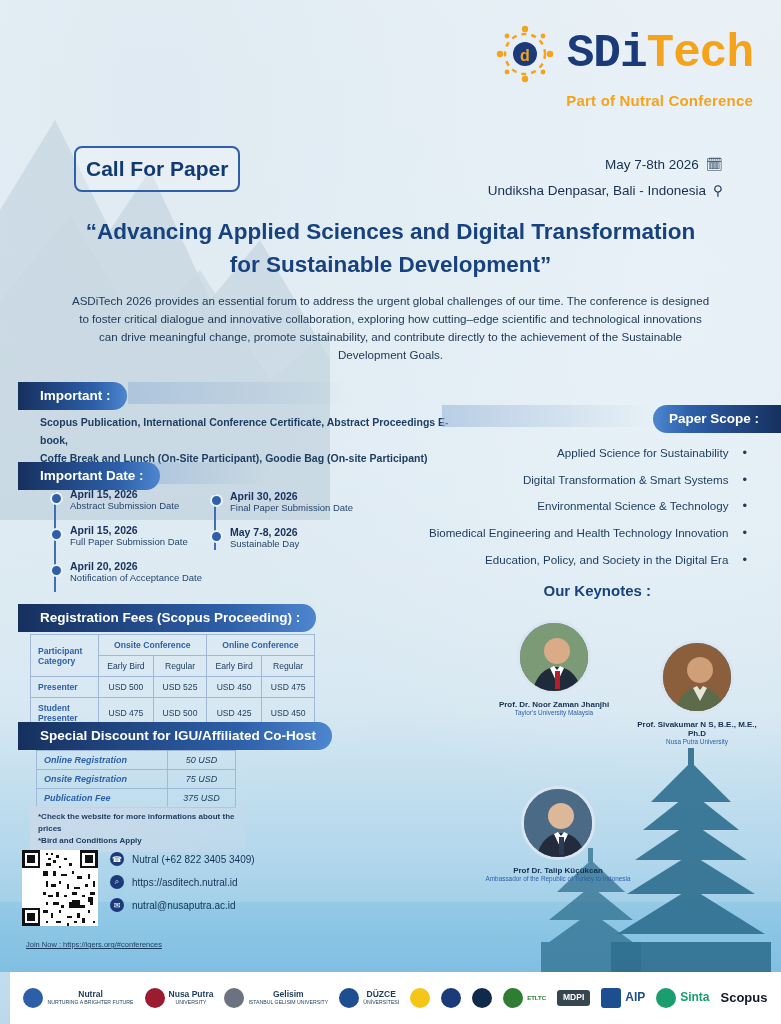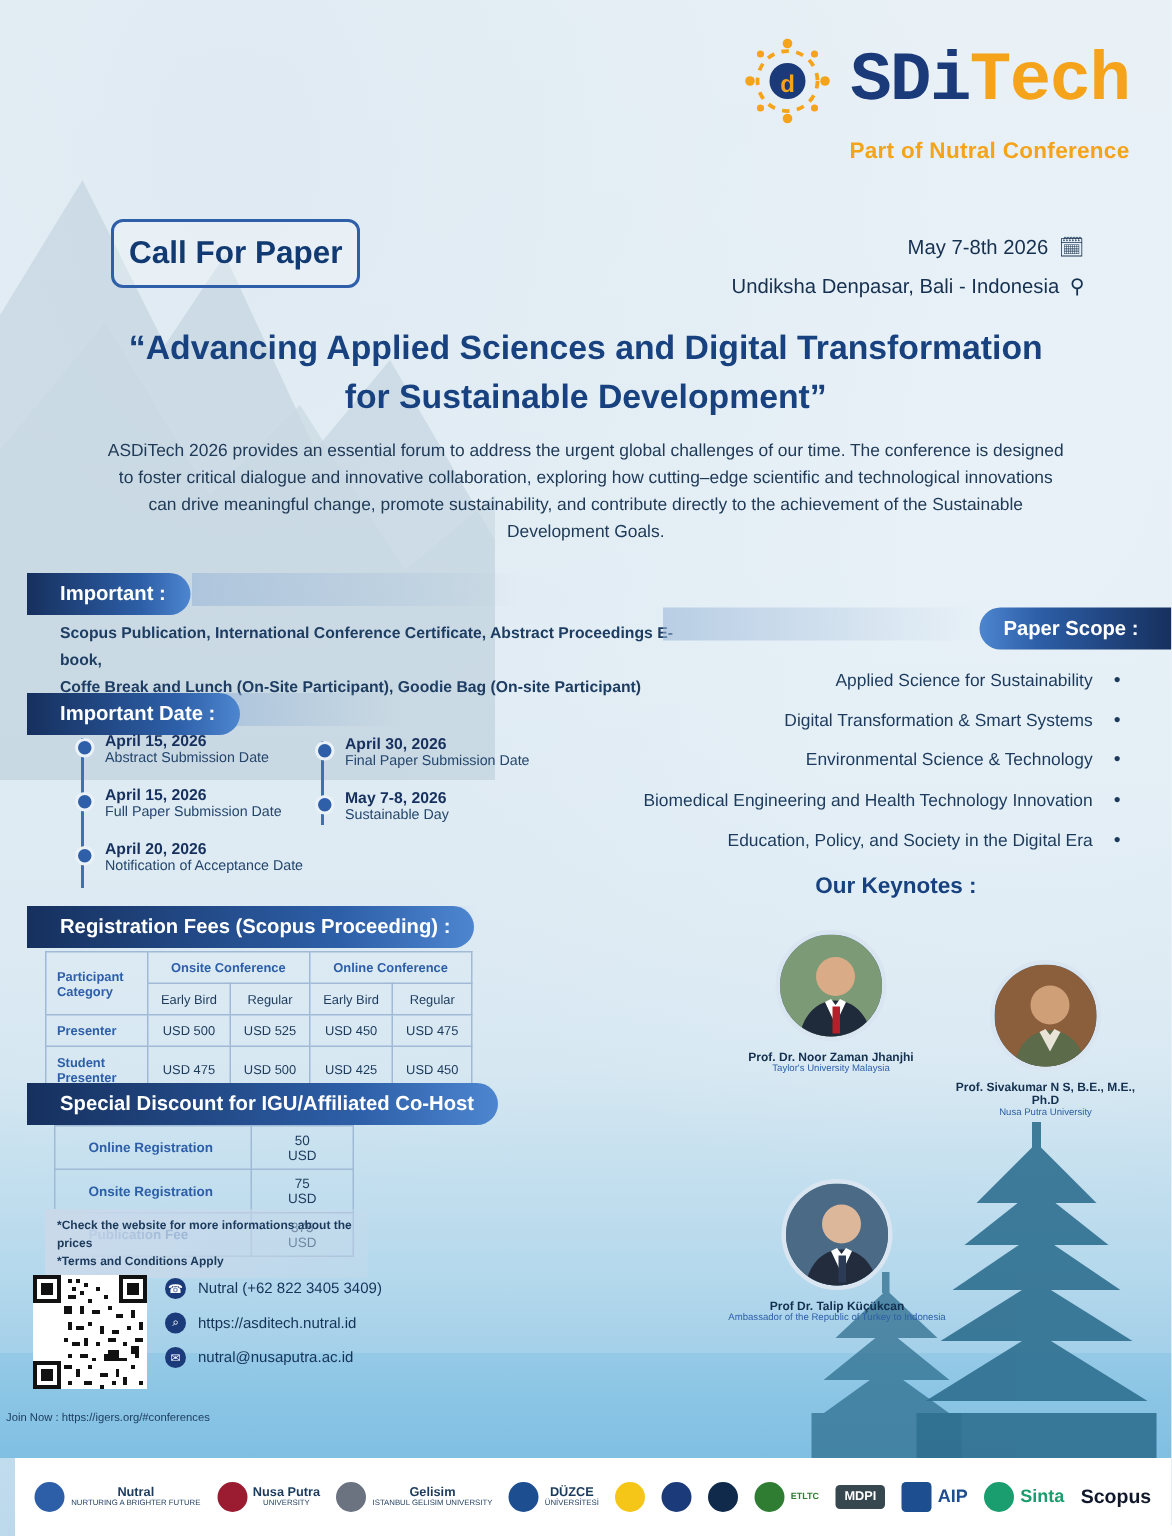--- a/index.html
+++ b/index.html
@@ -136,21 +136,21 @@
     border: 1px solid #9fb9d6; padding: 5px 4px; text-align: center; font-weight: normal;
   }
   .reg-table .lbl { text-align: left; padding-left: 7px; color: #2d5fa8; font-weight: bold; font-size: 8.6px; }
   .reg-table .hdr { color: #2d5fa8; font-weight: bold; }
 
   
   .disc-table {
     position: absolute; left: 36px; top: 750px; width: 200px;
     font-size: 9px; border-collapse: collapse; color: #1b3a5c;
   }
-  .disc-table td { border: 1px solid #9fb9d6; padding: 4px 22px; }
+  .disc-table td { border: 1px solid #9fb9d6; padding: 4px 7px; font-style: italic; }
   .disc-table td.k { color: #2d5fa8; font-weight: bold; }
   .disc-table td.v { text-align: center; width: 68px; }
 
   .note {
     position: absolute; left: 30px; top: 806px; width: 215px;
     background: linear-gradient(90deg,#c9d9ea 0%, rgba(201,217,234,.35) 100%);
     font-size: 8px; font-weight: bold; color: #1b3a5c; padding: 5px 8px; line-height: 1.5;
   }
 
   
@@ -158,21 +158,21 @@
     position: absolute; left: 22px; top: 850px; width: 76px; height: 76px;
   }
   .contacts {
     position: absolute; left: 110px; top: 852px; font-size: 10px; color: #143257;
   }
   .contacts .row { display: flex; align-items: center; gap: 8px; margin-bottom: 9px; }
   .cicon {
     width: 14px; height: 14px; border-radius: 50%; background: #1b3a7a; color: #fff;
     font-size: 8px; display: flex; align-items: center; justify-content: center;
   }
-  .joinnow { position: absolute; left: 4px; top: 940px; font-size: 7.5px; color: #1b3a5c; }
+  .joinnow { position: absolute; left: 26px; top: 940px; font-size: 7.5px; color: #1b3a5c; text-decoration: underline; }
 
   
   .keynote-title {
     position: absolute; right: 130px; top: 582px;
     font-size: 15px; font-weight: bold; color: #17427f;
   }
   .kn { position: absolute; text-align: center; }
   .kn .ph {
     width: 74px; height: 74px; border-radius: 50%;
     border: 3px solid #d9e6f1; margin: 0 auto 6px;
@@ -367,21 +367,21 @@
     </tr>
     <tr>
       <td class="k">Publication Fee</td>
       <td class="v">375 USD</td>
     </tr>
   </tbody>
     </table>
 
   <div class="note">
     <div>*Check the website for more informations about the prices</div>
-    <div>*Terms and Conditions Apply</div>
+    <div>*Bird and Conditions Apply</div>
   </div>
 
   <svg class="qr" viewBox="0 0 29 29" shape-rendering="crispEdges">
     <rect width="29" height="29" fill="#fff"></rect>
     <g fill="#111">
       <rect x="0" y="0" width="7" height="1"></rect>
         <rect x="0" y="6" width="7" height="1"></rect>
       <rect x="0" y="0" width="1" height="7"></rect>
         <rect x="6" y="0" width="1" height="7"></rect>
       <rect x="2" y="2" width="3" height="3"></rect>

